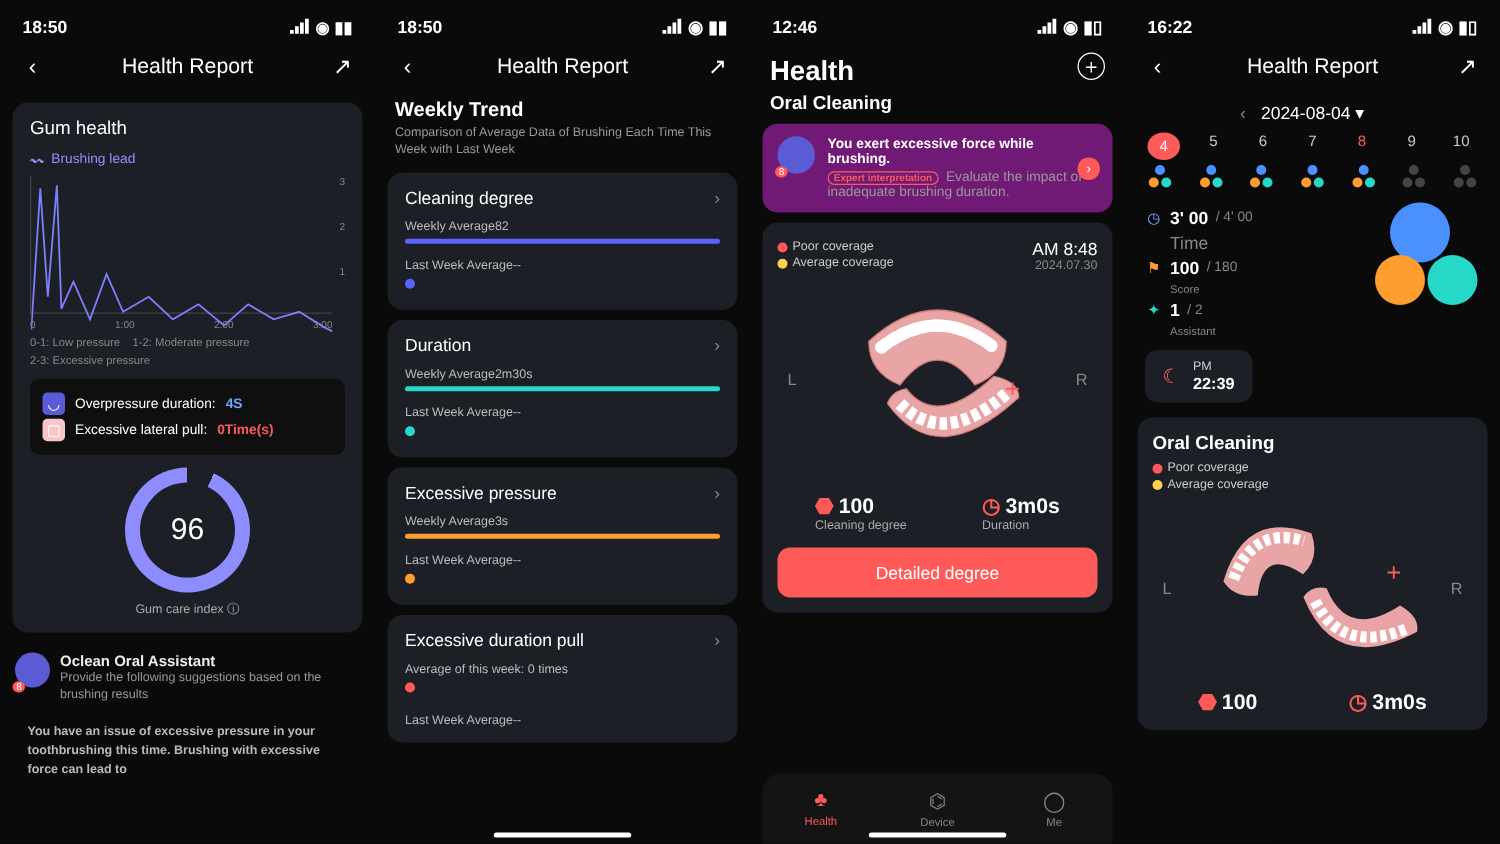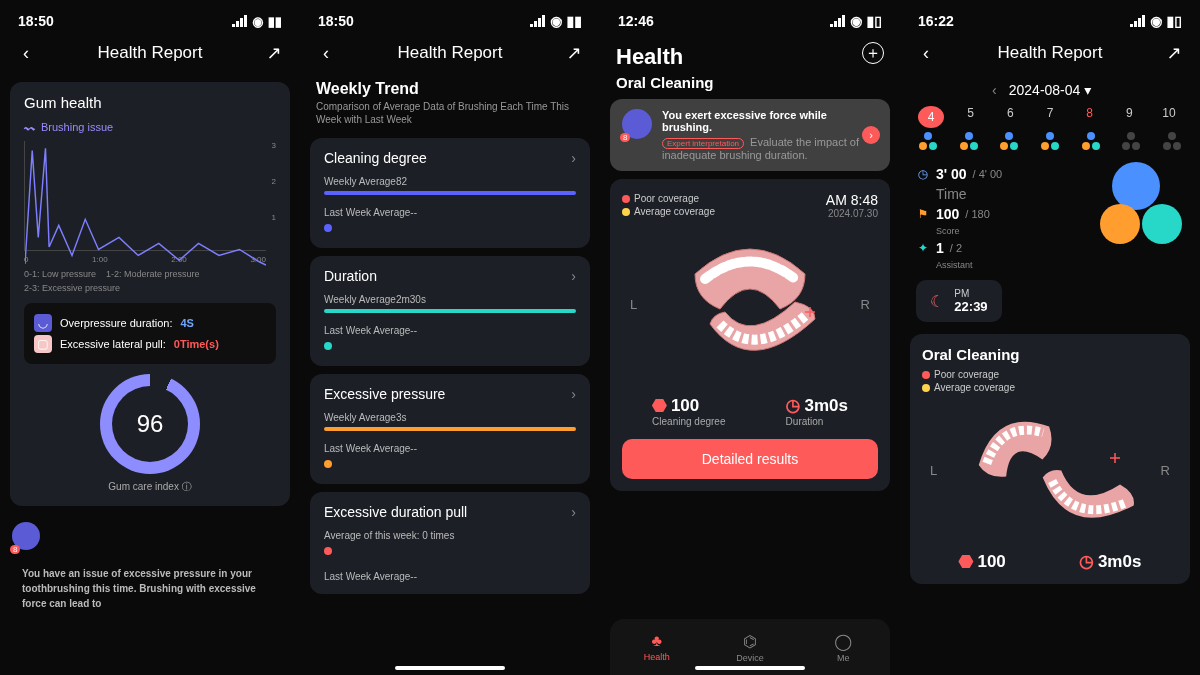--- a/index.html
+++ b/index.html
@@ -90,26 +90,26 @@
   .bar.blue{ background:#5b62ff; width:100%; }
   .bar.teal{ background:#27d8c8; width:100%; }
   .bar.orange{ background:#ff9d2e; width:100%; }
   .dot-small{ width:8px; height:8px; border-radius:50%; margin-top:4px; display:inline-block; }
   .dot-small.blue{ background:#5b62ff; } .dot-small.teal{ background:#27d8c8; }
   .dot-small.orange{ background:#ff9d2e; } .dot-small.red{ background:#ff5a5a; }
 
   
   .health-h1{ font-size:22px; font-weight:700; padding:12px 16px 4px; }
   .sub-h{ font-size:15px; font-weight:600; padding:0 16px 8px; }
-  .warn-card{ background:#404040; border-radius:12px; margin:0 10px 8px; padding:10px 12px; display:flex; gap:10px; position:relative; }
+  .warn-card{ background:#701a75; border-radius:12px; margin:0 10px 8px; padding:10px 12px; display:flex; gap:10px; position:relative; }
   .warn-card .avatar{ width:30px; height:30px; border-radius:50%; background:#5b5bd6; flex-shrink:0; position:relative;}
   .warn-card .avatar::after{ content:"8"; position:absolute; bottom:-3px; left:-2px; font-size:8px; background:#ff5a5a; border-radius:6px; padding:0 3px;}
   .warn-card .wt{ font-size:11px; }
   .warn-card .wt b{ font-weight:700; display:block; margin-bottom:3px; }
-  .warn-card .wt .tag{ display:inline-block; border:1px solid #ff5a5a; color:#ff5a5a; border-radius:8px; font-size:8px; padding:0 4px; margin-right:3px; }
+  .warn-card .wt .tag{ display:inline-block; border:1px solid #ff5a5a; color:#ff5a5a; border-radius:8px; font-size:8px; padding:0 4px; margin-right:3px;font-weight:bold; }
   .warn-card .arrow{ position:absolute; right:10px; top:50%; transform:translateY(-50%); width:18px; height:18px; border-radius:50%; background:#ff5a5a; display:flex; align-items:center; justify-content:center; font-size:11px; }
   .teeth-card{ background:#1c1f26; border-radius:12px; margin:0 10px; padding:12px; }
   .legend-row{ display:flex; justify-content:space-between; align-items:flex-end; font-size:10px; }
   .legend-dots div{ display:flex; align-items:center; gap:4px; color:#ccc; margin:2px 0; }
   .ldot{ width:8px; height:8px; border-radius:50%; }
   .ldot.red{ background:#ff5a5a; } .ldot.yellow{ background:#ffd24c; }
   .time-stamp{ text-align:right; color:#ccc; }
   .time-stamp .t{ font-size:14px; font-weight:500; color:#fff; }
   .teeth-svg{ position:relative; height:170px; display:flex; align-items:center; justify-content:center; }
   .teeth-svg .side{ position:absolute; font-size:13px; color:#888; }
@@ -174,21 +174,21 @@
       <span class="battery-icon">▮▮</span>
     </div>
   </div>
   <div class="header">
     <span class="back-chevron">‹</span>
     <h1>Health Report</h1>
     <span class="share-icon">↗</span>
   </div>
   <div class="card">
     <h2>Gum health</h2>
-    <div class="legend-label">〰 <span>Brushing issue</span></div>
+    <div class="legend-label">〰 <span>Brushing lead</span></div>
     <div class="chart">
       <div class="ytick" style="top:0">3</div>
       <div class="ytick" style="top:33%">2</div>
       <div class="ytick" style="top:66%">1</div>
       <svg viewBox="0 0 200 110" preserveAspectRatio="none">
         <polyline fill="none" stroke="#7e7eff" stroke-width="1.2" points="0,102 6,8 11,80 17,6 20,88 28,70 39,95 50,65 61,90 78,80 94,95 111,85 128,99 144,85 161,95 178,90 194,100 200,103"></polyline>
       </svg>
     </div>
     <div class="chart-xticks">
       <span>0</span>
@@ -215,20 +215,24 @@
     </div>
     <div class="ring-wrap">
       <div class="ring">
           <span>96</span>
         </div>
       <div class="gum-index">Gum care index ⓘ</div>
     </div>
   </div>
   <div class="assistant">
     <div class="icon"></div>
+    <div class="txt">
+      <h3>Oclean Oral Assistant</h3>
+      <p>Provide the following suggestions based on the brushing results</p>
+    </div>
   </div>
   <div class="tip-box">You have an issue of excessive pressure in your toothbrushing this time.
 Brushing with excessive force can lead to</div>
 </div>
 
 <div class="screen">
   <div class="status-bar">
     <span>18:50</span>
     <div class="status-icons">
         <span class="signal">
@@ -359,21 +363,21 @@
         <div class="l">Cleaning degree</div>
       </div>
       <div class="stat">
         <div class="v">
             <span class="flame">◷</span>
             <span>3m0s</span>
           </div>
         <div class="l">Duration</div>
       </div>
     </div>
-    <button class="detailed-btn">Detailed results</button>
+    <button class="detailed-btn">Detailed degree</button>
   </div>
   <div class="tabbar">
     <div class="tab active">
         <span class="tab-icon">♣</span>
         <span>Health</span>
       </div>
     <div class="tab">
         <span class="tab-icon">⌬</span>
         <span>Device</span>
       </div>

